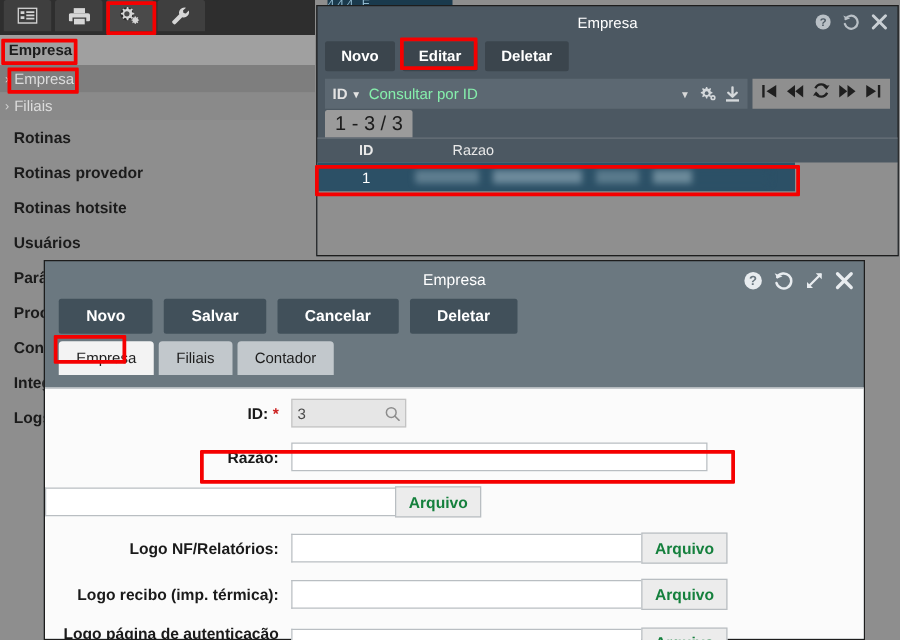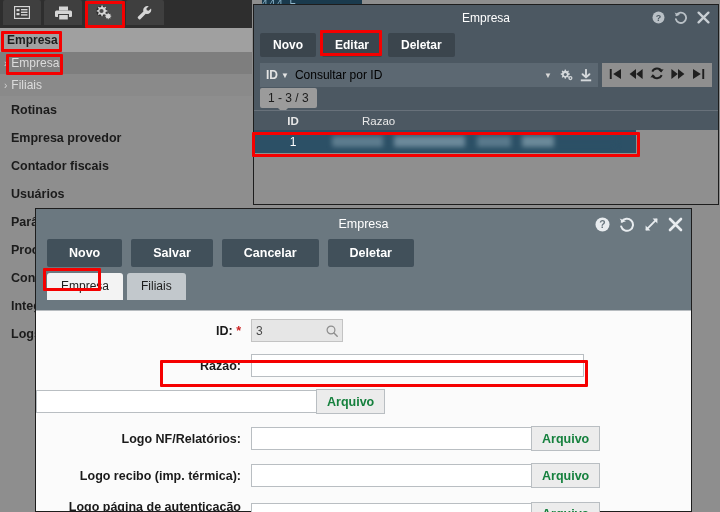--- a/index.html
+++ b/index.html
@@ -113,35 +113,35 @@
     flex: 1;
     height: 24px;
     background: #5c6872;
     display: flex; align-items: center;
     padding: 0 6px;
     box-sizing: border-box;
     font-size: 12px;
   }
   .lw-search .fld { color: #e3e3e3; font-weight: bold; }
   .lw-search .dd { color: #e3e3e3; font-size: 8px; margin: 0 6px 0 3px; }
-  .lw-search .ph { color: #000000; flex: 1; }
+  .lw-search .ph { color: #86efac; flex: 1; }
   .lw-search .caret2 { color: #d8d8d8; font-size: 8px; margin-right: 8px; }
   .lw-nav {
     height: 24px;
     background: #8f8f8f;
     display: flex; align-items: center;
     gap: 7px; padding: 0 7px;
     box-sizing: border-box;
   }
   .tooltip {
     position: absolute;
     left: 6px; top: 83px;
     background: #9b9b9b;
     color: #1c1c1c;
-    font-size: 12px;
+    font-size: 16px;
     padding: 3px 8px;
     border-radius: 2px;
     text-align: right;
   }
   .tooltip::after {
     content: "";
     position: absolute;
     left: 18px; bottom: -5px;
     border-left: 5px solid transparent;
     border-right: 5px solid transparent;
@@ -225,21 +225,21 @@
     border-top: 1px solid #b7bcc0;
     padding-top: 8px;
     box-sizing: border-box;
   }
   .frow {
     display: flex; align-items: center;
     margin-bottom: 12px;
     position: relative;
   }
   .flabel {
-    width: 215px;
+    width: 197px;
     text-align: right;
     padding-right: 10px;
     font-size: 12.5px;
     font-weight: bold;
     color: #1a1a1a;
     box-sizing: border-box;
   }
   .flabel .req { color: #cc2222; }
   .fctrl { display: flex; align-items: center; }
   .inp {
@@ -328,22 +328,22 @@
     <div class="sb-sub">
       <span class="caret">›</span>
       <span>Empresa</span>
     </div>
     <div class="sb-sub second">
       <span class="caret">›</span>
       <span>Filiais</span>
     </div>
 
     <div class="sb-item">Rotinas</div>
-    <div class="sb-item">Empresa provedor</div>
-    <div class="sb-item">Contador fiscais</div>
+    <div class="sb-item">Rotinas provedor</div>
+    <div class="sb-item">Rotinas hotsite</div>
     <div class="sb-item">Usuários</div>
     <div class="sb-item">Parâmetros</div>
     <div class="sb-item">Processos</div>
     <div class="sb-item">Configurações</div>
     <div class="sb-item">Integrações</div>
     <div class="sb-item">Logs</div>
   </div>
 
   <div class="clip-top">444 E</div>
 
@@ -473,20 +473,21 @@
     <div class="fw-toolbar">
       <div class="fw-btn">Novo</div>
       <div class="fw-btn">Salvar</div>
       <div class="fw-btn">Cancelar</div>
       <div class="fw-btn">Deletar</div>
     </div>
 
     <div class="fw-tabs">
       <div class="fw-tab active">Empresa</div>
       <div class="fw-tab">Filiais</div>
+      <div class="fw-tab">Contador</div>
     </div>
 
     <div class="fw-body">
 
       <div class="frow">
         <div class="flabel">
           <span>ID:</span><span class="req"> *</span>
         </div>
         <div class="fctrl">
           <div class="inp disabled">

